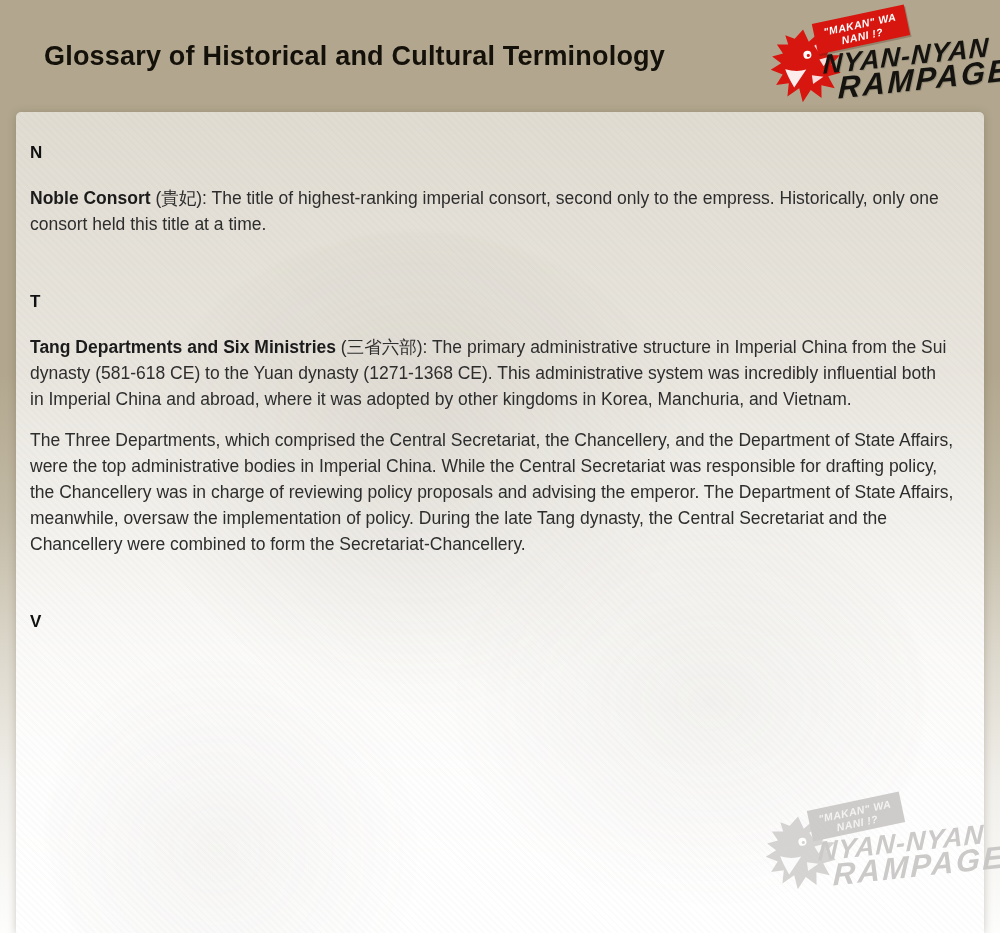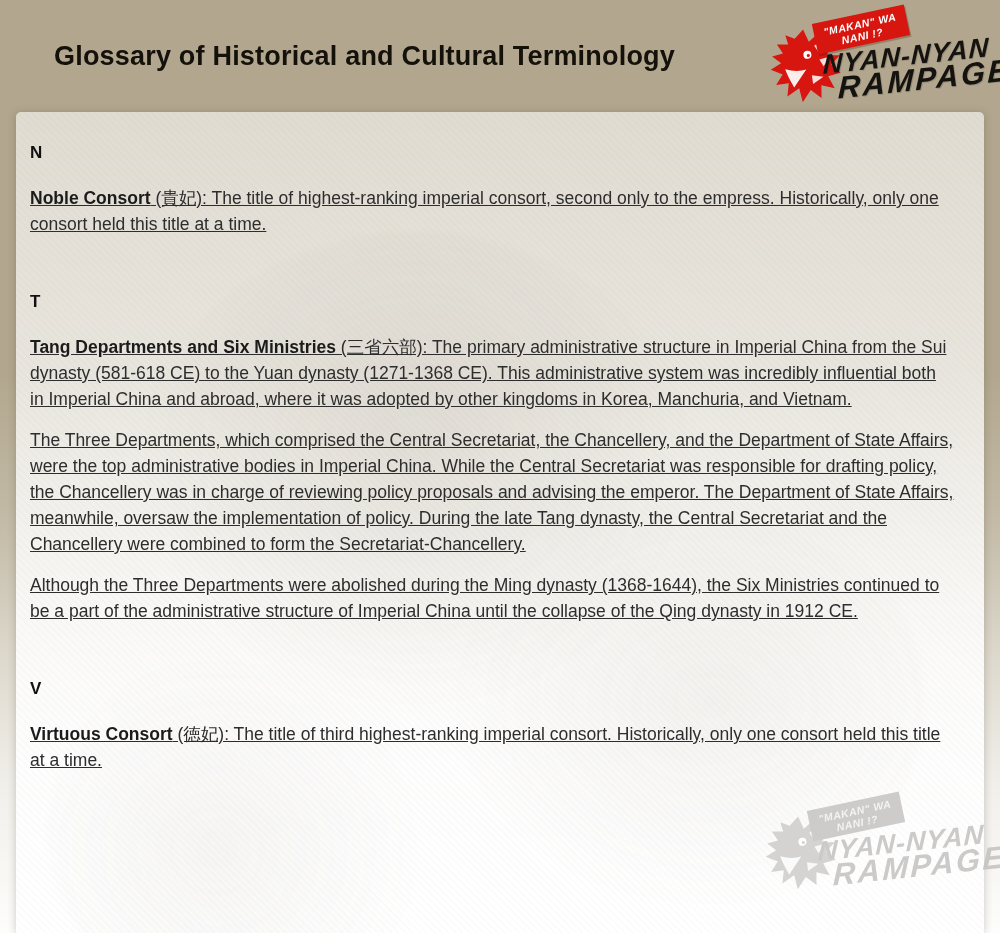--- a/index.html
+++ b/index.html
@@ -4,21 +4,21 @@
 <style>
   html,body{margin:0;padding:0;}
   body{
     width:1000px;height:933px;position:relative;overflow:hidden;
     font-family:"Liberation Sans","DejaVu Sans",sans-serif;
     background:linear-gradient(180deg,#b2a78e 0%,#b2a78e 40%,#c3bba7 56%,#ddd8cc 70%,#f1efea 84%,#fdfdfc 100%);
   }
   
   .header{position:absolute;left:0;top:0;width:1000px;height:110px;}
   .page-title{
-    position:absolute;left:54px;top:41px;font-size:27px;font-weight:bold;
+    position:absolute;left:44px;top:41px;font-size:27px;font-weight:bold;
     color:#14100a;letter-spacing:.2px;white-space:nowrap;
   }
   
   .logo{position:absolute;width:228px;height:95px;}
   .logo .tiger{position:absolute;left:0;top:12px;width:80px;height:80px;transform:rotate(-8deg);}
   .logo .bubble{
     position:absolute;left:50px;top:1px;transform:rotate(-12deg);
     padding:4px 10px 3px;font-size:10.5px;font-weight:bold;font-style:italic;
     line-height:1.15;text-align:center;letter-spacing:.5px;white-space:nowrap;
   }
@@ -51,21 +51,21 @@
     background:radial-gradient(ellipse at 50% 45%,rgba(120,108,86,.10),rgba(120,108,86,0) 70%);}
   .bg-art.a2{left:430px;top:380px;width:480px;height:420px;border-radius:50%;
     background:radial-gradient(ellipse at 55% 50%,rgba(120,108,86,.07),rgba(120,108,86,0) 70%);}
   .bg-art.a3{left:30px;top:540px;width:380px;height:360px;border-radius:50%;
     background:radial-gradient(ellipse at 45% 55%,rgba(110,100,80,.06),rgba(110,100,80,0) 70%);}
   
   .glossary{position:relative;z-index:2;color:#2d2d2d;font-size:17.5px;line-height:26px;}
   .letter{font-size:17px;font-weight:bold;color:#111;margin:54px 0 0;line-height:22px;}
   .letter.first{margin-top:2px;}
   .entry{margin-top:21px;}
-  .entry p{margin:15px 0 0;text-decoration:underline;}
+  .entry p{margin:15px 0 0;}
   .entry p.termline{margin-top:0;}
   .term{font-weight:bold;color:#1b1b1b;}
 </style>
 </head>
 <body>
 
 <div class="header">
   <div class="page-title">Glossary of Historical and Cultural Terminology</div>
 
   <div class="logo logo-header">
@@ -100,27 +100,23 @@
 
     <div class="letter first">N</div>
     <div class="entry">
       <p class="termline"><span class="term">Noble Consort</span><span> (貴妃): The title of highest-ranking imperial consort, second only to the empress. Historically, only one consort held this title at a time.</span></p>
     </div>
 
     <div class="letter">T</div>
     <div class="entry">
       <p class="termline"><span class="term">Tang Departments and Six Ministries</span><span> (三省六部): The primary administrative structure in Imperial China from the Sui dynasty (581-618 CE) to the Yuan dynasty (1271-1368 CE). This administrative system was incredibly influential both in Imperial China and abroad, where it was adopted by other kingdoms in Korea, Manchuria, and Vietnam.</span></p>
       <p>The Three Departments, which comprised the Central Secretariat, the Chancellery, and the Department of State Affairs, were the top administrative bodies in Imperial China. While the Central Secretariat was responsible for drafting policy, the Chancellery was in charge of reviewing policy proposals and advising the emperor. The Department of State Affairs, meanwhile, oversaw the implementation of policy. During the late Tang dynasty, the Central Secretariat and the Chancellery were combined to form the Secretariat-Chancellery.</p>
-      <p>Although the Three Departments were abolished during the Ming dynasty (1368-1644), the Six Ministries continued to be a part of the administrative structure of Imperial China until the collapse of the Qing dynasty in 1912 CE.</p>
     </div>
 
     <div class="letter">V</div>
-    <div class="entry">
-      <p class="termline"><span class="term">Virtuous Consort</span><span> (徳妃): The title of third highest-ranking imperial consort. Historically, only one consort held this title at a time.</span></p>
-    </div>
 
   </div>
 </div>
 
 <div class="logo logo-watermark">
   <span class="tiger">
     <svg viewBox="0 0 100 100" width="80" height="80">
       <path fill="currentColor" d="M55 6 L43 16 L32 10 L34 22 L20 20 L26 32 L12 34 L22 44 L8 50 L22 58 L12 70 L28 70 L24 86 L40 78 L42 96 L54 82 L66 94 L68 78 L84 84 L78 68 L94 66 L84 54 L96 44 L80 42 L88 28 L72 32 L72 14 L60 22 Z"></path>
       <path fill="#ffffff" opacity="0.92" d="M26 52 Q40 58 52 56 L34 76 Q28 62 26 52 Z"></path>
       <circle cx="56" cy="38" r="5" fill="#ffffff"></circle>

